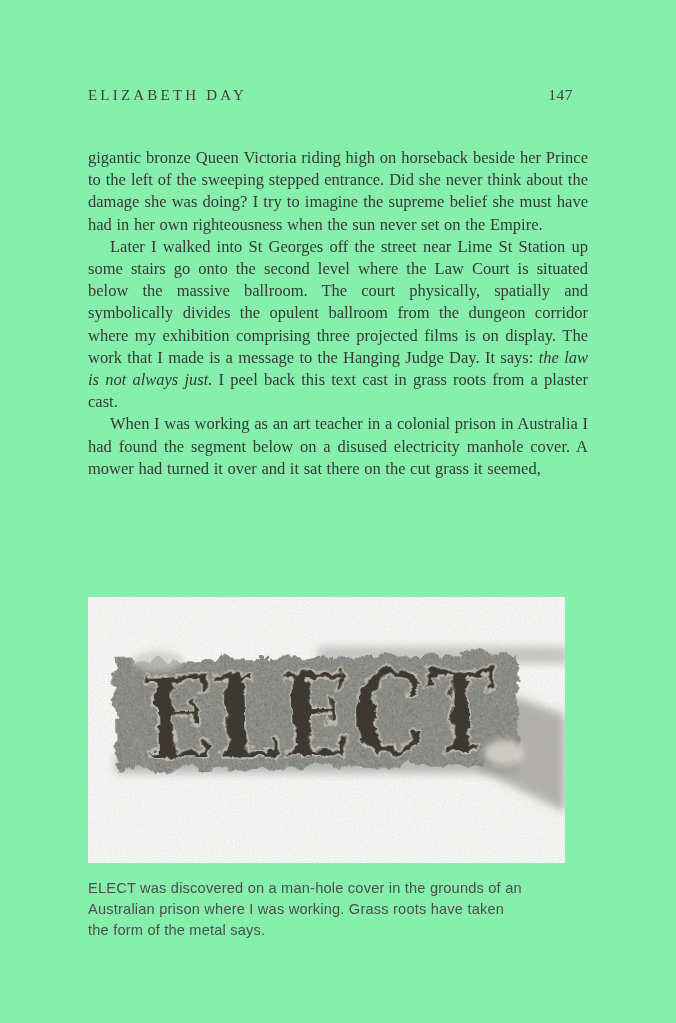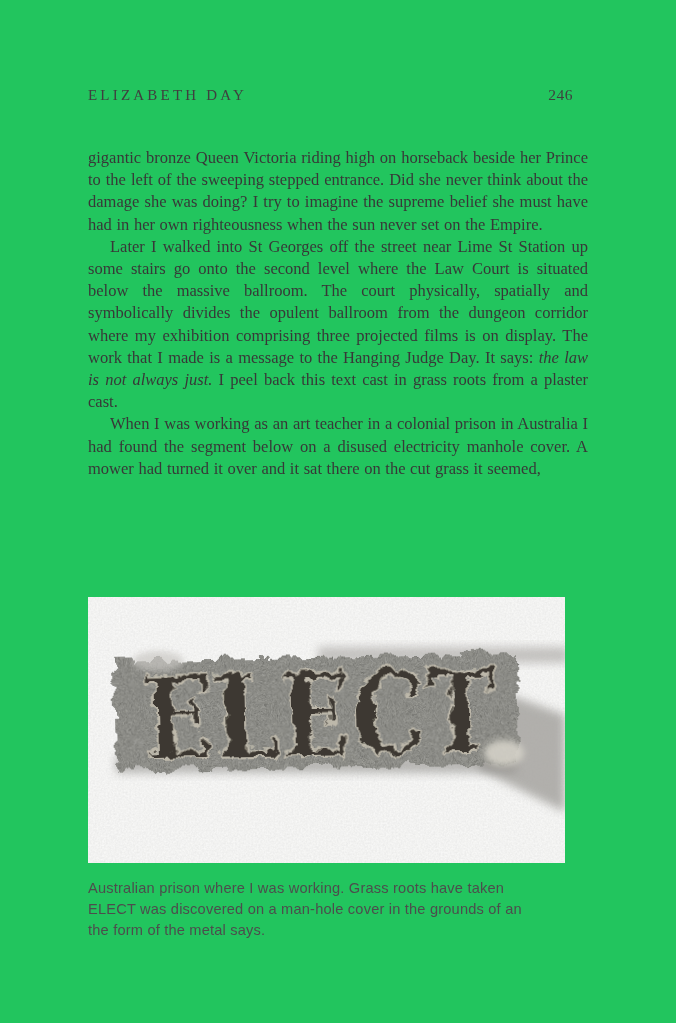--- a/index.html
+++ b/index.html
@@ -5,21 +5,21 @@
   html, body { margin: 0; padding: 0; }
   body {
     width: 676px; height: 1023px;
     background: #ffffff;
     font-family: "Liberation Serif", serif;
     position: relative;
     overflow: hidden;
   }
   .page {
     position: absolute; inset: 0;
-    background: #22c55e;
+    background: #86efac;
   }
   .running-head {
     position: absolute;
     left: 88px; top: 86px;
     width: 500px;
     display: flex;
     justify-content: space-between;
     align-items: baseline;
     color: #3f3f3f;
   }
@@ -70,21 +70,21 @@
   }
   .caption-line { white-space: nowrap; }
 </style>
 </head>
 <body>
 
 <div class="page">
 
   <div class="running-head">
     <span class="author">ELIZABETH DAY</span>
-    <span class="folio">246</span>
+    <span class="folio">147</span>
   </div>
 
   <div class="text-column">
     <p>gigantic bronze Queen Victoria riding high on horseback beside her Prince to the left of the sweeping stepped entrance. Did she never think about the damage she was doing? I try to imagine the supreme belief she must have had in her own righteousness when the sun never set on the Empire.</p>
     <p class="indented"><span>Later I walked into St Georges off the street near Lime St Station up some stairs go onto the second level where the Law Court is situated below the massive ballroom. The court physically, spatially and symbolically divides the opulent ballroom from the dungeon corridor where my exhibition comprising three projected films is on display. The work that I made is a message to the Hanging Judge Day. It says: </span><span class="italic-phrase">the law is not always just.</span><span> I peel back this text cast in grass roots from a plaster cast.</span></p>
     <p class="indented">When I was working as an art teacher in a colonial prison in Australia I had found the segment below on a disused electricity manhole cover. A mower had turned it over and it sat there on the cut grass it seemed,</p>
   </div>
 
   <figure class="photo-figure">
     <div class="photo-frame">
@@ -133,19 +133,19 @@
           <rect x="25" y="58" width="402" height="110" filter="url(#grassF)"></rect>
           <text x="52" y="156" textLength="352" lengthAdjust="spacingAndGlyphs" font-family="DejaVu Serif, serif" font-weight="bold" font-size="114" fill="#3c3931" stroke="#bdb8aa" stroke-width="2.2">ELECT</text>
         </g>
 
         <ellipse cx="416" cy="156" rx="20" ry="13" fill="#d4d1c8" opacity="0.9" filter="url(#blur3)"></ellipse>
         <ellipse cx="70" cy="64" rx="26" ry="10" fill="#c9c7c3" opacity="0.7" filter="url(#blur3)"></ellipse>
       </svg>
     </div>
 
     <figcaption class="caption">
+      <div class="caption-line">ELECT was discovered on a man-hole cover in the grounds of an</div>
       <div class="caption-line">Australian prison where I was working. Grass roots have taken</div>
-      <div class="caption-line">ELECT was discovered on a man-hole cover in the grounds of an</div>
       <div class="caption-line">the form of the metal says.</div>
     </figcaption>
   </figure>
 
 </div>
 
 </body></html>

